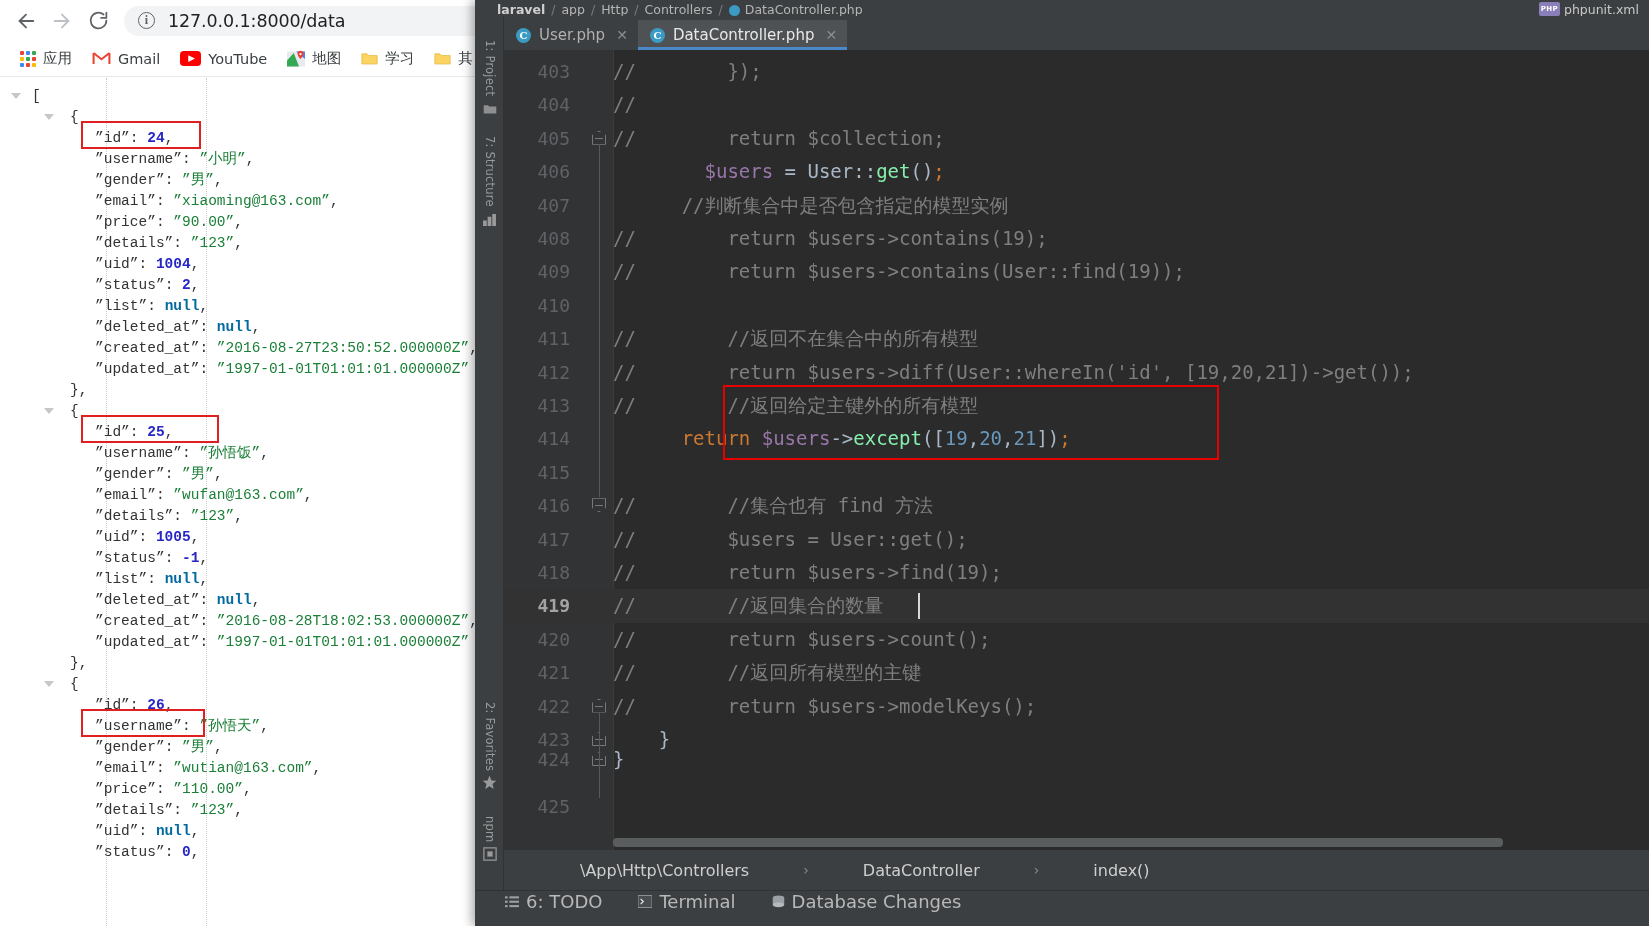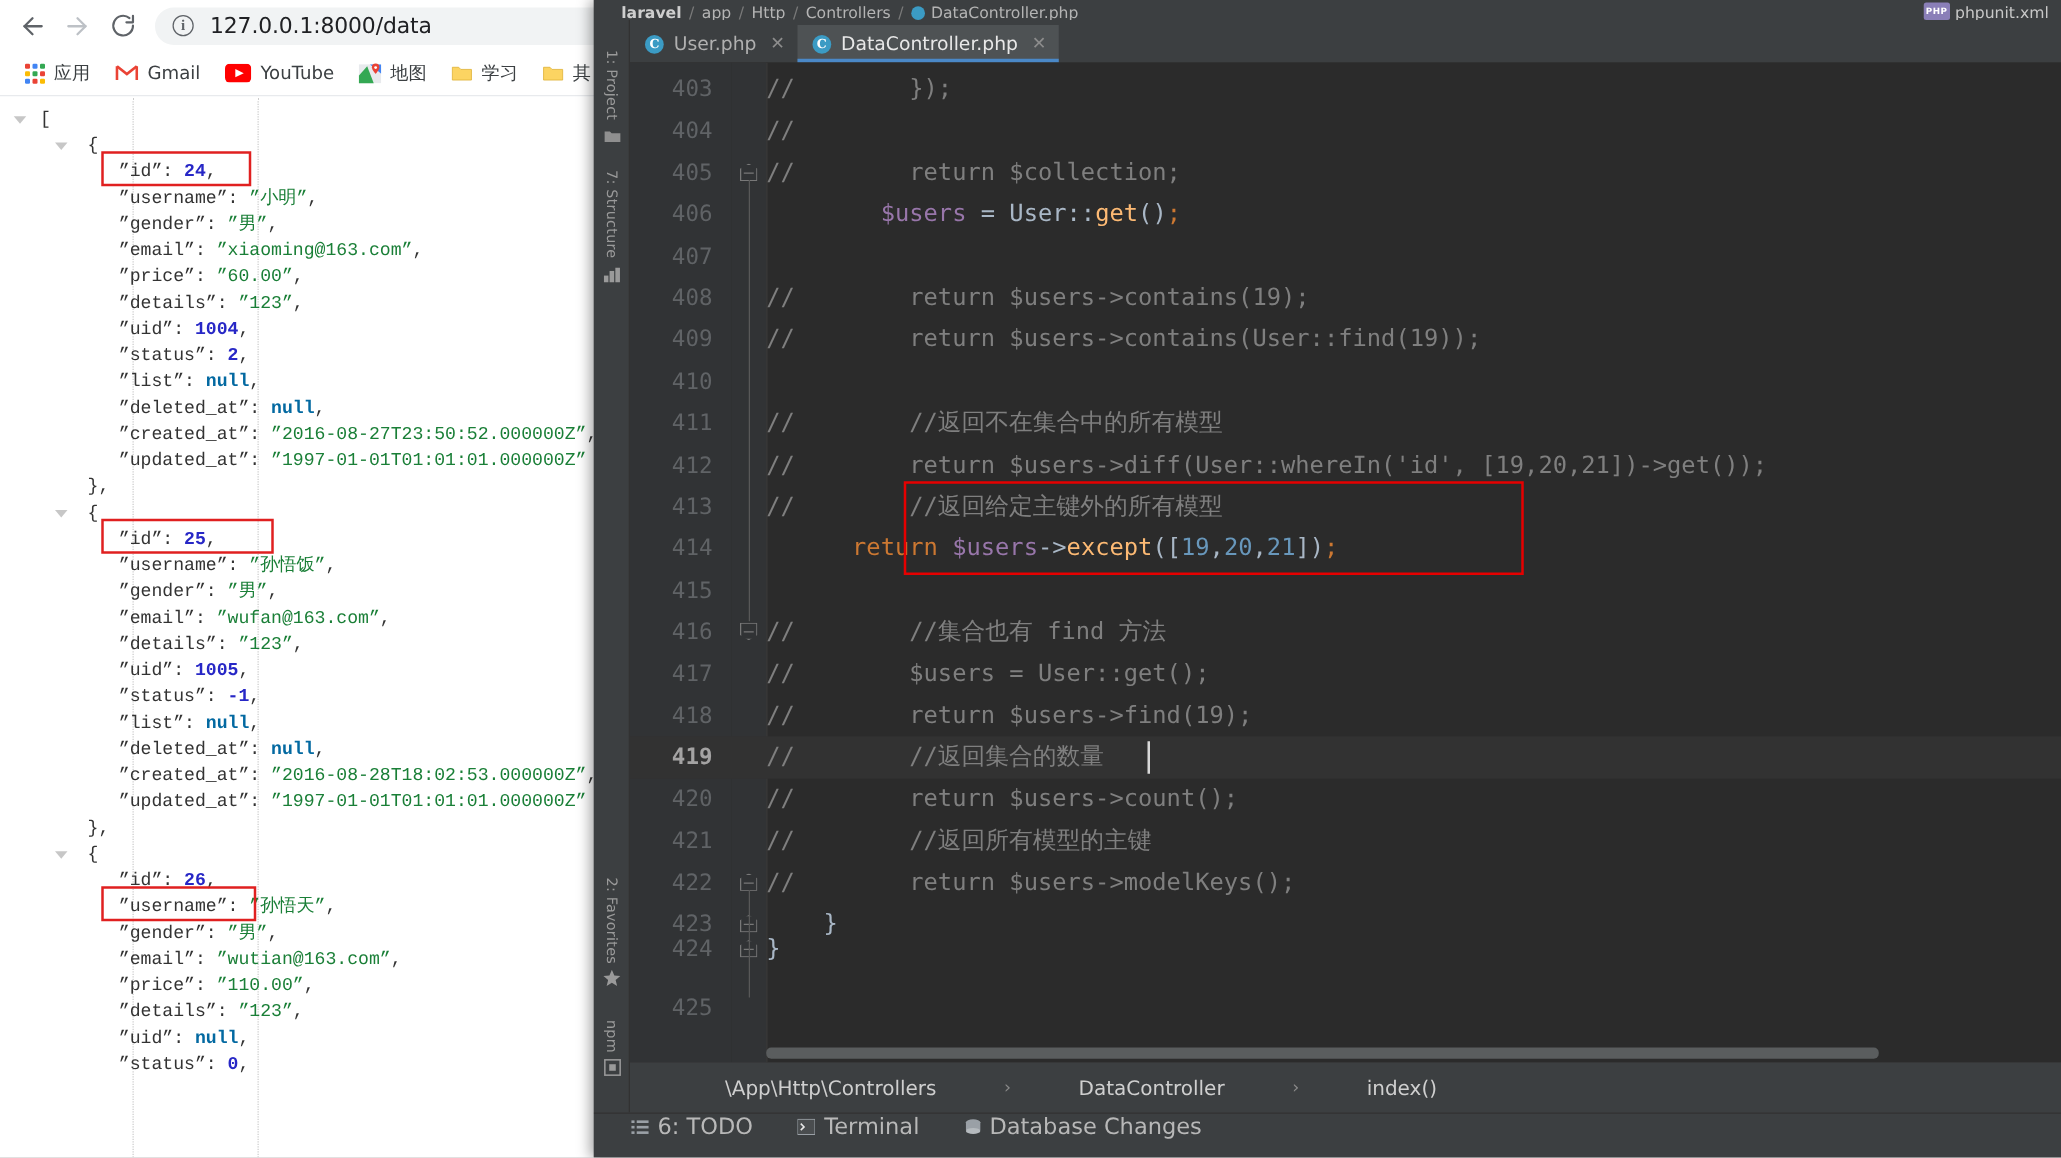--- a/index.html
+++ b/index.html
@@ -184,21 +184,21 @@
     white-space: pre; font-family: "DejaVu Sans Mono", monospace;
     font-size: 19px;
   }
   .vguide {
     position: absolute; left: 109px; top: 0; bottom: 0;
     border-left: 1px solid #3b3b3b;
   }
   .cmt { color: #7f7f7f; }
   .kw  { color: #cc7832; }
   .var { color: #9876aa; }
-  .fn  { color: #fdba74; }
+  .fn  { color: #86efac; }
   .num { color: #6897bb; }
   .pln { color: #a9b7c6; }
   .semi{ color: #cc7832; }
 
   .foldmark {
     position: absolute; left: 7px; width: 14px; height: 14px;
     border: 1px solid #787878; color: #888;
   }
   .fold-top {
     border-radius: 2px 2px 0 0;
@@ -358,21 +358,21 @@
     <div id="jsonview">
       <div class="guide" style="left:106px;"></div>
       <div class="guide" style="left:206px;"></div>
       <div id="json-rows">
           <div class="jrow"><span class="tri"></span><span style="margin-left:32px" class="jbrace">[</span></div>
           <div class="jrow"><span class="tri" style="left:44px;"></span><span style="margin-left:70px" class="jbrace">{</span></div>
           <div class="jrow"><span style="margin-left:95px" class="jkey">”id”</span><span class="jpunc">: </span><span class="jnum">24</span><span class="jpunc">,</span></div>
           <div class="jrow"><span style="margin-left:95px" class="jkey">”username”</span><span class="jpunc">:  </span><span class="jstr">”小明”</span><span class="jpunc">,</span></div>
           <div class="jrow"><span style="margin-left:95px" class="jkey">”gender”</span><span class="jpunc">:  </span><span class="jstr">”男”</span><span class="jpunc">,</span></div>
           <div class="jrow"><span style="margin-left:95px" class="jkey">”email”</span><span class="jpunc">:  </span><span class="jstr">”xiaoming@163.com”</span><span class="jpunc">,</span></div>
-          <div class="jrow"><span style="margin-left:95px" class="jkey">”price”</span><span class="jpunc">:  </span><span class="jstr">”60.00”</span><span class="jpunc">,</span></div>
+          <div class="jrow"><span style="margin-left:95px" class="jkey">”price”</span><span class="jpunc">:  </span><span class="jstr">”90.00”</span><span class="jpunc">,</span></div>
           <div class="jrow"><span style="margin-left:95px" class="jkey">”details”</span><span class="jpunc">:  </span><span class="jstr">”123”</span><span class="jpunc">,</span></div>
           <div class="jrow"><span style="margin-left:95px" class="jkey">”uid”</span><span class="jpunc">:  </span><span class="jnum">1004</span><span class="jpunc">,</span></div>
           <div class="jrow"><span style="margin-left:95px" class="jkey">”status”</span><span class="jpunc">:  </span><span class="jnum">2</span><span class="jpunc">,</span></div>
           <div class="jrow"><span style="margin-left:95px" class="jkey">”list”</span><span class="jpunc">:  </span><span class="jnull">null</span><span class="jpunc">,</span></div>
           <div class="jrow"><span style="margin-left:95px" class="jkey">”deleted_at”</span><span class="jpunc">:  </span><span class="jnull">null</span><span class="jpunc">,</span></div>
           <div class="jrow"><span style="margin-left:95px" class="jkey">”created_at”</span><span class="jpunc">:  </span><span class="jstr">”2016-08-27T23:50:52.000000Z”</span><span class="jpunc">,</span></div>
           <div class="jrow"><span style="margin-left:95px" class="jkey">”updated_at”</span><span class="jpunc">:  </span><span class="jstr">”1997-01-01T01:01:01.000000Z”</span></div>
           <div class="jrow"><span style="margin-left:70px" class="jbrace">},</span></div>
           <div class="jrow"><span class="tri" style="left:44px;"></span><span style="margin-left:70px" class="jbrace">{</span></div>
           <div class="jrow"><span style="margin-left:95px" class="jkey">”id”</span><span class="jpunc">: </span><span class="jnum">25</span><span class="jpunc">,</span></div>
@@ -496,20 +496,21 @@
             <div class="foldmark fold-top" style="top: 9px; left: 88px;">
               <i></i>
             </div>
           </div>
           <div class="lnrow" style="top: 105.2px;">
             <div class="ln">406</div>
             <div class="codetext"><span class="pln">        </span><span class="var">$users</span><span class="pln"> = </span><span class="pln">User</span><span class="pln">::</span><span class="fn">get</span><span class="pln">()</span><span class="semi">;</span></div>
           </div>
           <div class="lnrow" style="top: 138.6px;">
             <div class="ln">407</div>
+            <div class="codetext"><span class="cmt">      //判断集合中是否包含指定的模型实例</span></div>
           </div>
           <div class="lnrow" style="top: 172px;">
             <div class="ln">408</div>
             <div class="codetext"><span class="cmt">//        return $users-&gt;contains(19);</span></div>
           </div>
           <div class="lnrow" style="top: 205.4px;">
             <div class="ln">409</div>
             <div class="codetext"><span class="cmt">//        return $users-&gt;contains(User::find(19));</span></div>
           </div>
           <div class="lnrow" style="top: 238.8px;">

